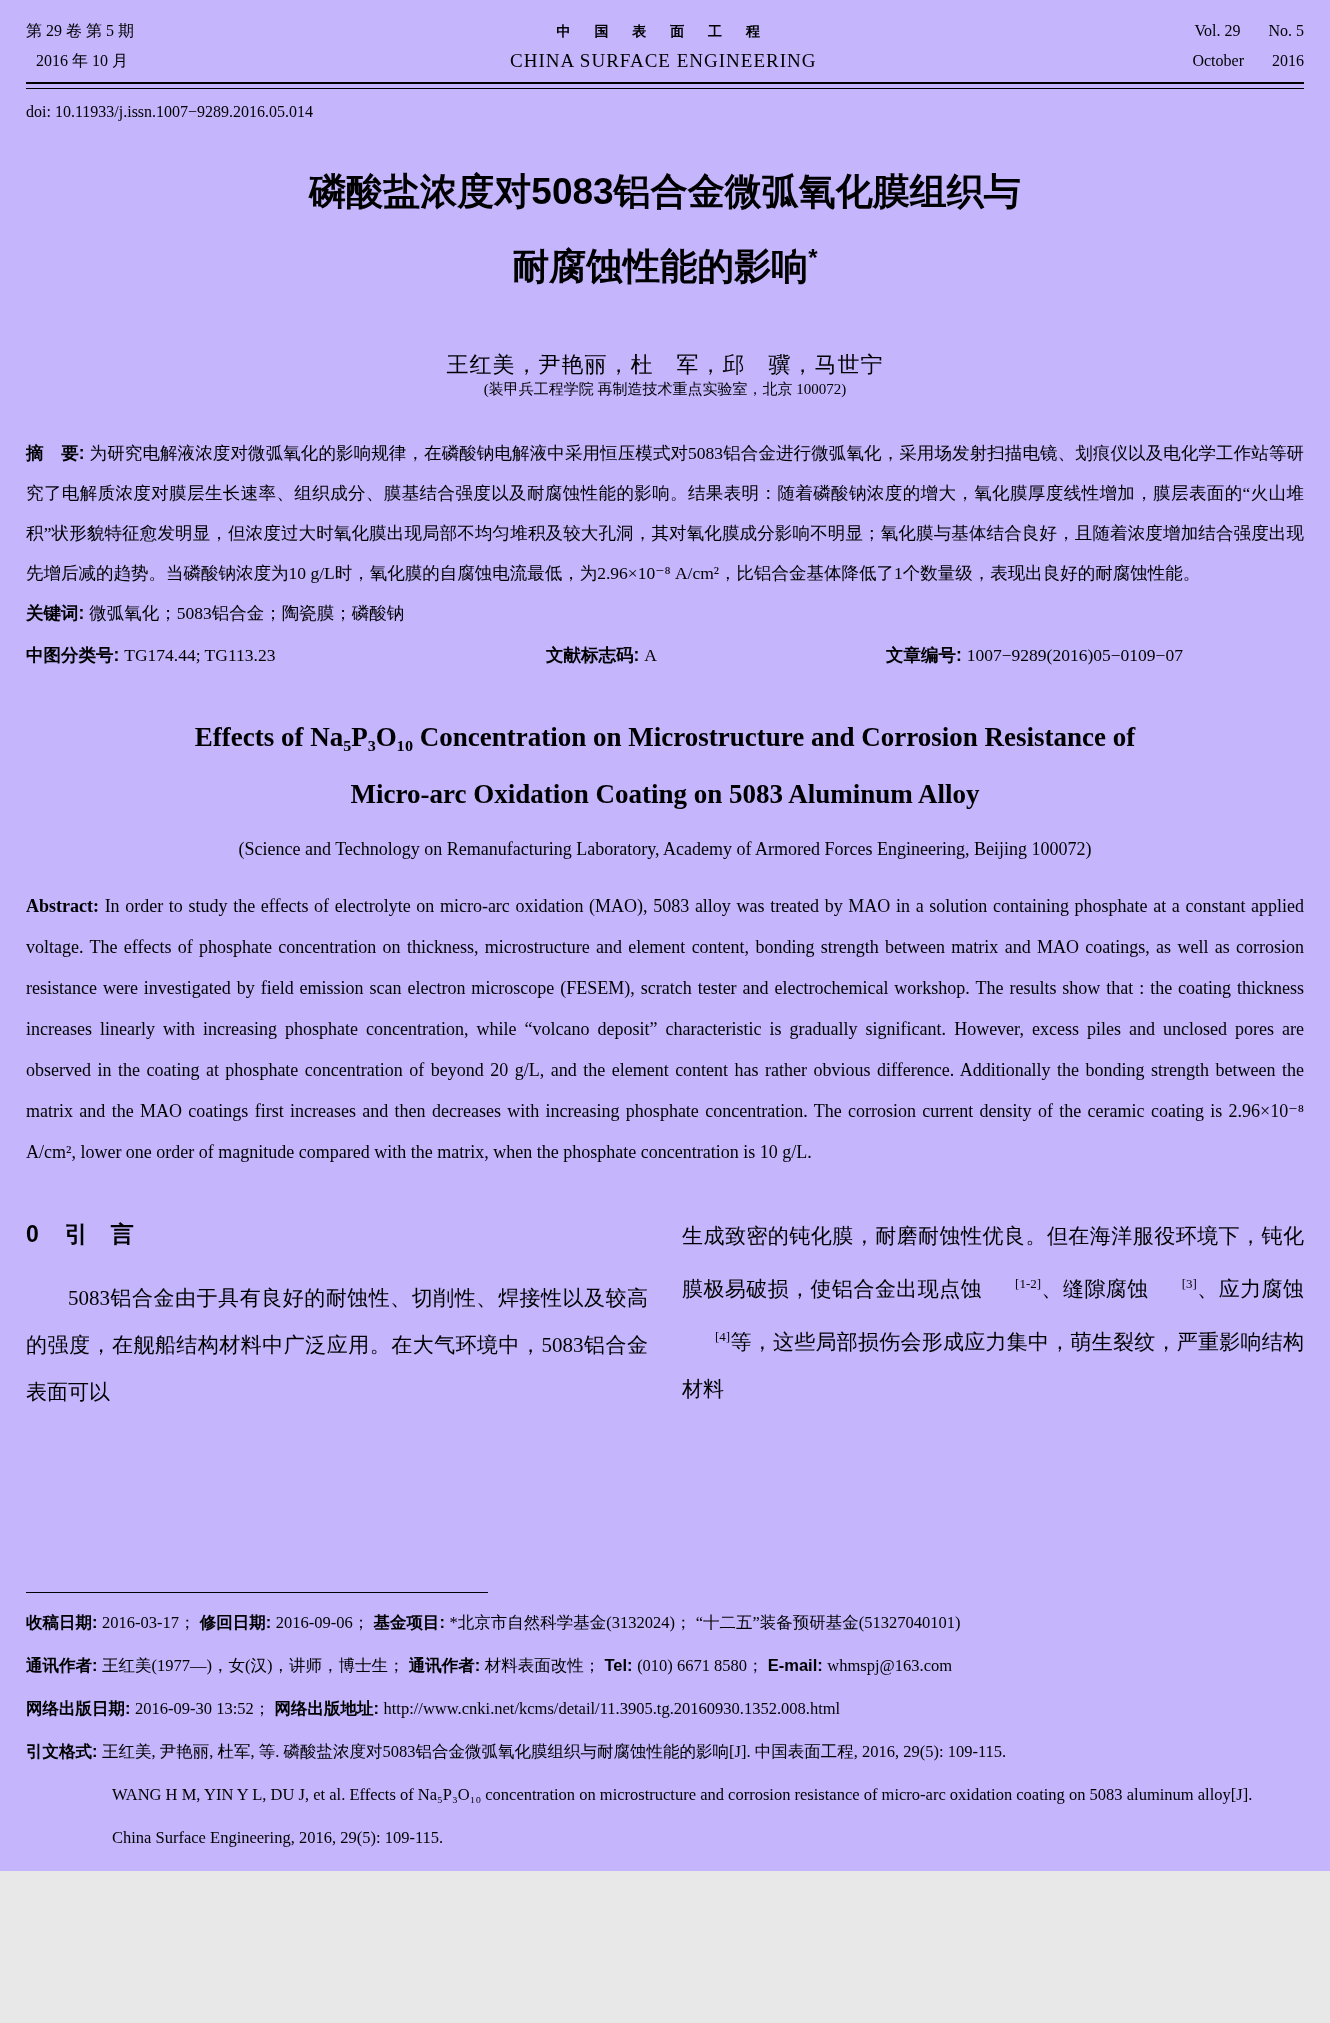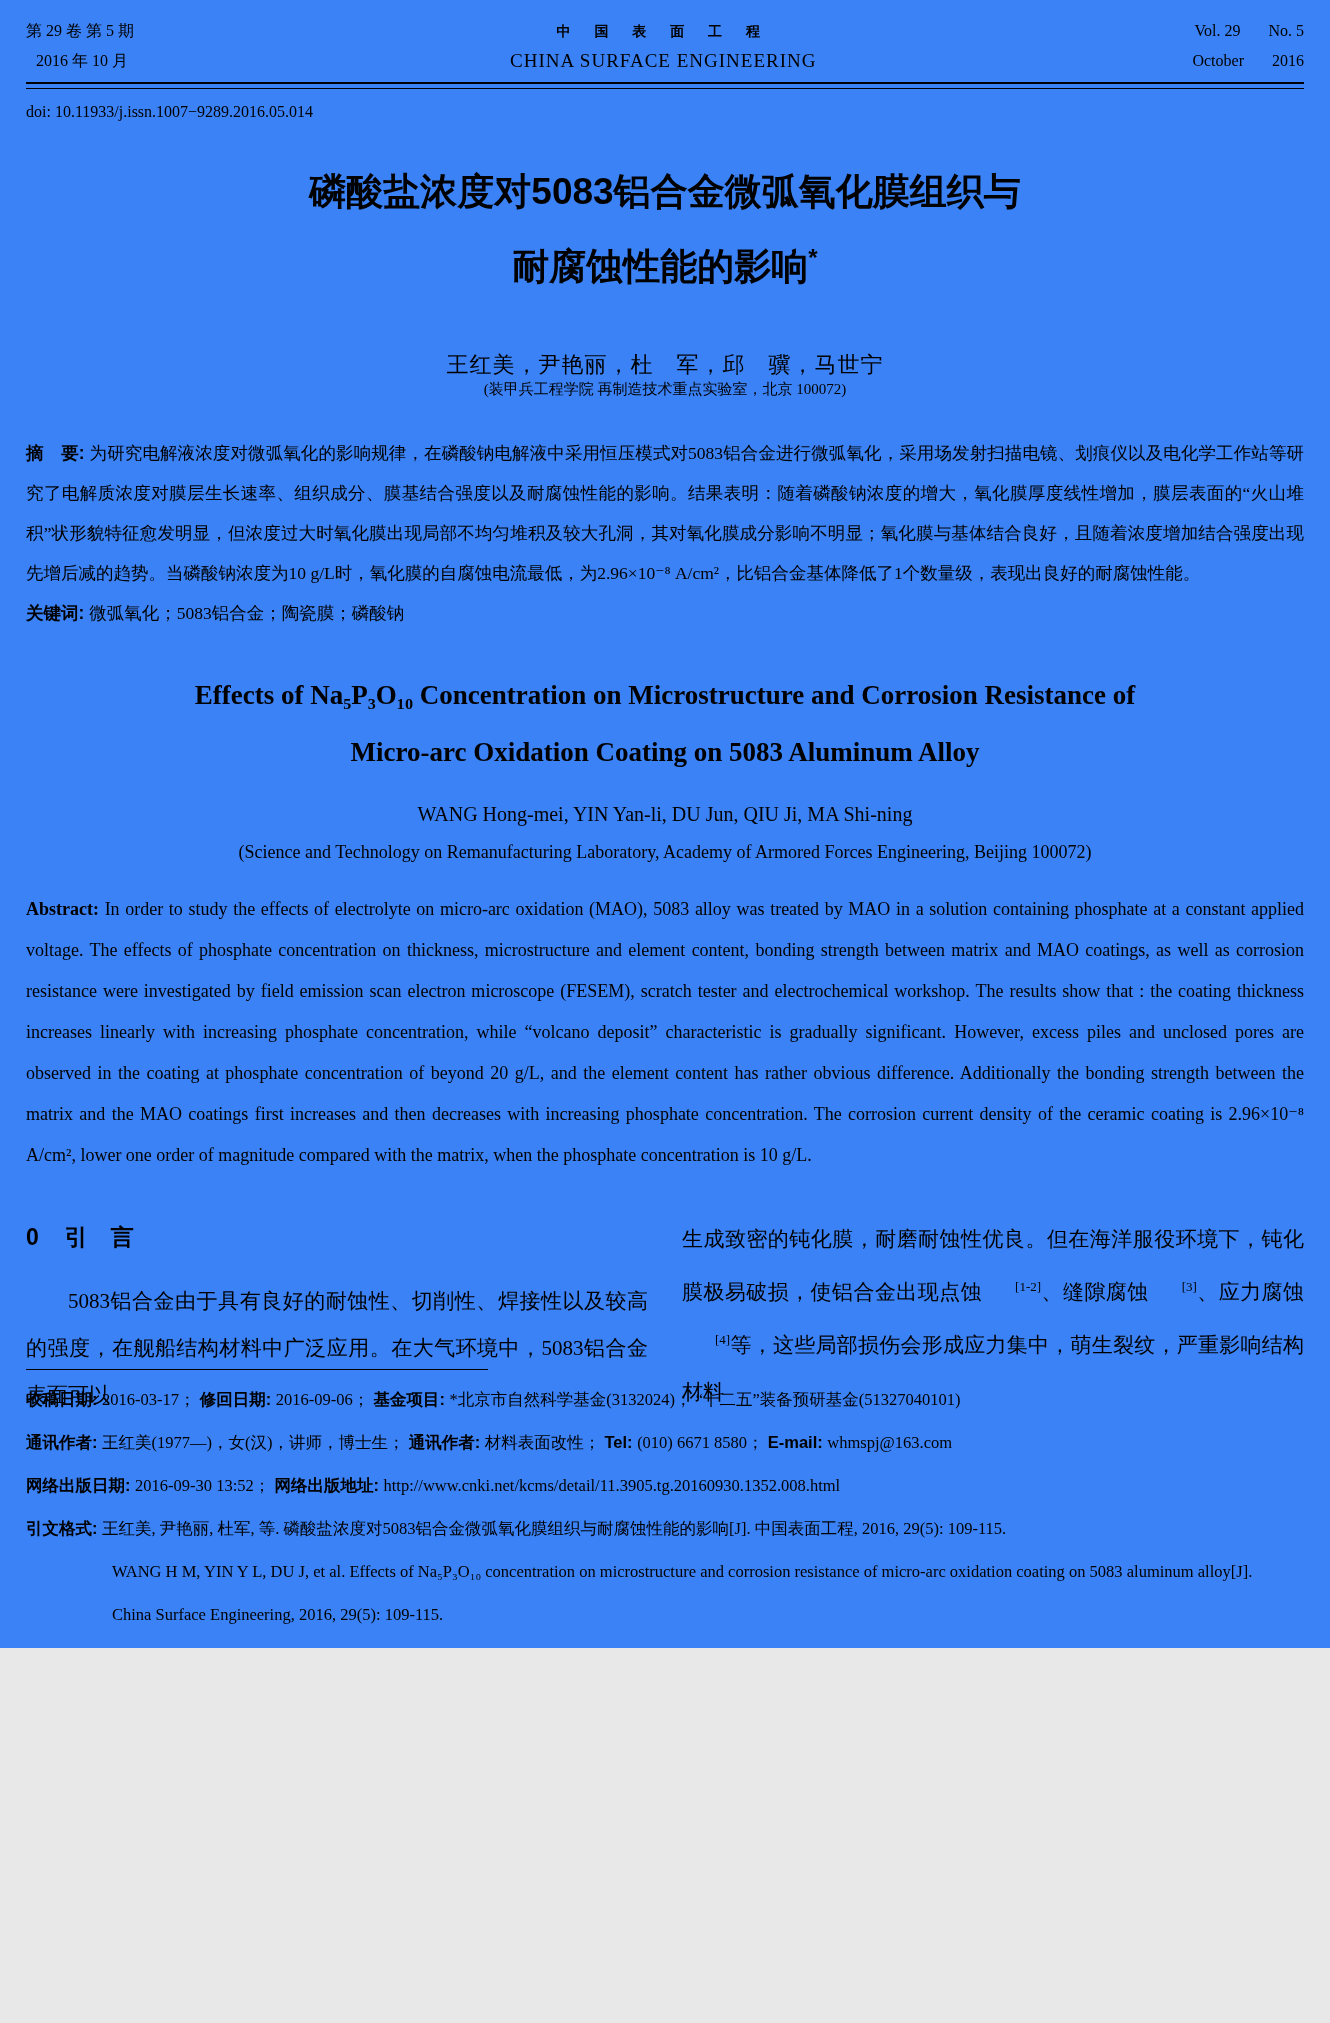--- a/index.html
+++ b/index.html
@@ -1,20 +1,20 @@
 <!DOCTYPE html>
 <html><head>
 <meta charset="utf-8">
 <style>
   html,body{margin:0;padding:0;background:#e8e8e8;}
   .page{
     position:relative;
-    width:1330px;height:1648px;
+    width:1330px;height:1871px;
     margin:0 auto;
-    background:#3b82f6;
+    background:#c4b5fd;
     color:#000;
     box-sizing:border-box;
     padding:16px 26px 0 26px;
     font-family:"Liberation Serif","DejaVu Serif",serif;
     overflow:hidden;
   }
   
   .jheader{display:flex;justify-content:space-between;align-items:center;}
   .jheader .left{font-size:16px;line-height:30px;}
   .jheader .left .l2{padding-left:10px;}
@@ -97,27 +97,37 @@
   <div class="affil-cn">(装甲兵工程学院 再制造技术重点实验室，北京 100072)</div>
 
   <div class="abs-cn">
     <span class="lbl-hei">摘　要: </span><span>为研究电解液浓度对微弧氧化的影响规律，在磷酸钠电解液中采用恒压模式对5083铝合金进行微弧氧化，采用场发射扫描电镜、划痕仪以及电化学工作站等研究了电解质浓度对膜层生长速率、组织成分、膜基结合强度以及耐腐蚀性能的影响。结果表明：随着磷酸钠浓度的增大，氧化膜厚度线性增加，膜层表面的“火山堆积”状形貌特征愈发明显，但浓度过大时氧化膜出现局部不均匀堆积及较大孔洞，其对氧化膜成分影响不明显；氧化膜与基体结合良好，且随着浓度增加结合强度出现先增后减的趋势。当磷酸钠浓度为10 g/L时，氧化膜的自腐蚀电流最低，为2.96×10⁻⁸ A/cm²，比铝合金基体降低了1个数量级，表现出良好的耐腐蚀性能。</span>
   </div>
 
   <div class="kw-cn">
     <span class="lbl-hei">关键词: </span><span>微弧氧化；5083铝合金；陶瓷膜；磷酸钠</span>
   </div>
 
+  <div class="meta-row">
+    <div class="m1">
+      <span class="lbl-hei">中图分类号: </span><span>TG174.44; TG113.23</span>
+    </div>
+    <div class="m2">
+      <span class="lbl-hei">文献标志码: </span><span>A</span>
+    </div>
+    <div class="m3">
+      <span class="lbl-hei">文章编号: </span><span>1007−9289(2016)05−0109−07</span>
+    </div>
+  </div>
 
   <div class="title-en">
     <div>Effects of Na₅P₃O₁₀ Concentration on Microstructure and Corrosion Resistance of</div>
     <div>Micro-arc Oxidation Coating on 5083 Aluminum Alloy</div>
   </div>
 
-  <div class="authors-en">WANG Hong-mei, YIN Yan-li, DU Jun, QIU Ji, MA Shi-ning</div>
   <div class="affil-en">(Science and Technology on Remanufacturing Laboratory, Academy of Armored Forces Engineering, Beijing 100072)</div>
 
   <div class="abs-en">
     <span class="lbl-b" style="font-weight:bold">Abstract: </span><span>In order to study the effects of electrolyte on micro-arc oxidation (MAO), 5083 alloy was treated by MAO in a solution containing phosphate at a constant applied voltage. The effects of phosphate concentration on thickness, microstructure and element content, bonding strength between matrix and MAO coatings, as well as corrosion resistance were investigated by field emission scan electron microscope (FESEM), scratch tester and electrochemical workshop. The results show that : the coating thickness increases linearly with increasing phosphate concentration, while “volcano deposit” characteristic is gradually significant. However, excess piles and unclosed pores are observed in the coating at phosphate concentration of beyond 20 g/L, and the element content has rather obvious difference. Additionally the bonding strength between the matrix and the MAO coatings first increases and then decreases with increasing phosphate concentration. The corrosion current density of the ceramic coating is 2.96×10⁻⁸ A/cm², lower one order of magnitude compared with the matrix, when the phosphate concentration is 10 g/L.</span>
   </div>
 
 
   <div class="columns">
     <div class="col">
       <div class="sec-head">

